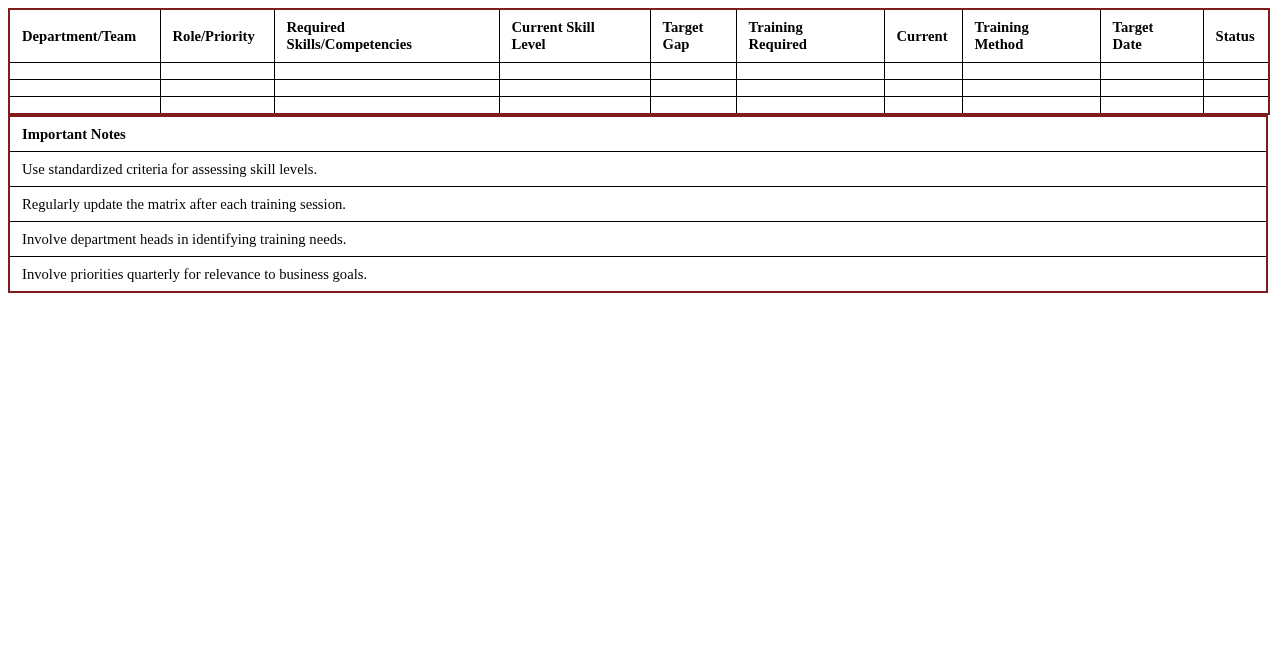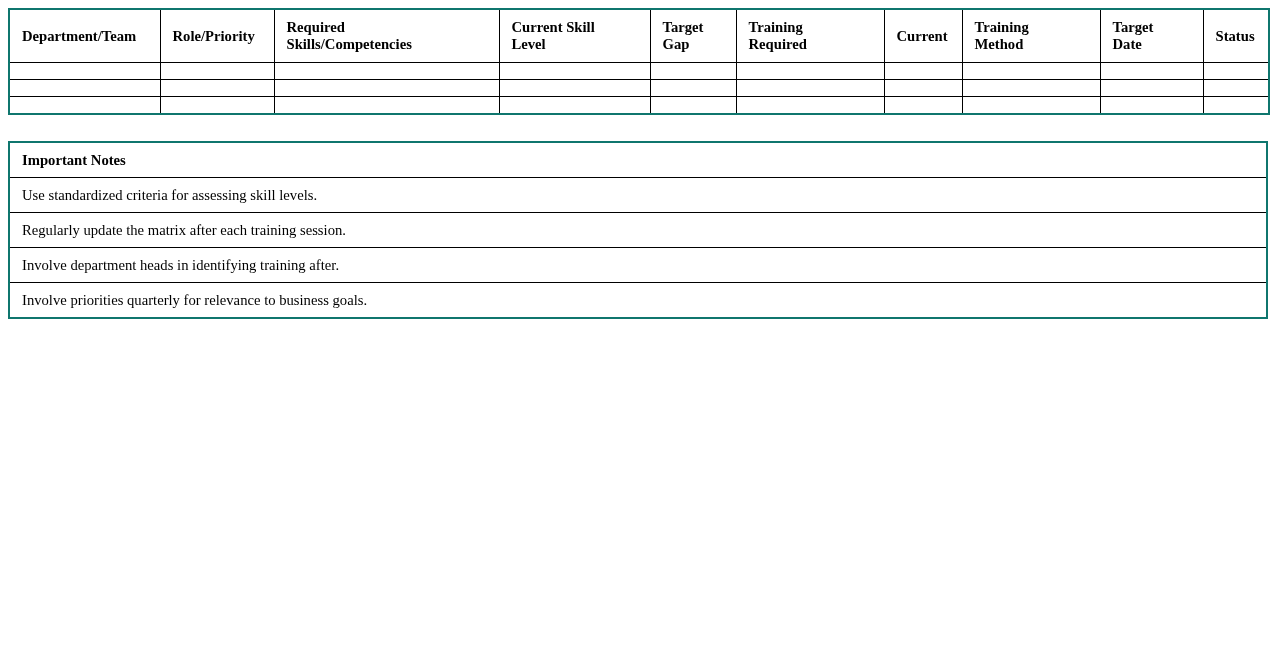--- a/index.html
+++ b/index.html
@@ -8,21 +8,21 @@
   }
   body {
     margin: 8px;
     font-family: "Liberation Serif", "DejaVu Serif", serif;
     font-size: 11pt;
   }
   table {
     border-collapse: collapse;
     table-layout: fixed;
     width: 1260px;
-    border: 2px solid #0f766e;
+    border: 2px solid #7f1d1d;
   }
   th, td {
     border: 1px solid #000000;
     text-align: left;
     vertical-align: middle;
     overflow: hidden;
   }
   
   .matrix th {
     font-weight: bold;
@@ -31,21 +31,20 @@
     height: 52px;
     padding: 0 4px 0 12px;
     white-space: pre-line;
   }
   .matrix td {
     height: 16px;
     padding: 0;
   }
   
   .notes {
-    margin-top: 26px;
   }
   .notes th, .notes td {
     height: 34px;
     padding: 0 12px;
     font-size: 11pt;
   }
   .notes th {
     font-weight: bold;
   }
 </style>
@@ -130,19 +129,19 @@
     <tr>
       <th>Important Notes</th>
     </tr>
     <tr>
       <td>Use standardized criteria for assessing skill levels.</td>
     </tr>
     <tr>
       <td>Regularly update the matrix after each training session.</td>
     </tr>
     <tr>
-      <td>Involve department heads in identifying training after.</td>
+      <td>Involve department heads in identifying training needs.</td>
     </tr>
     <tr>
       <td>Involve priorities quarterly for relevance to business goals.</td>
     </tr>
   </tbody>
 </table>
 
 </body></html>

